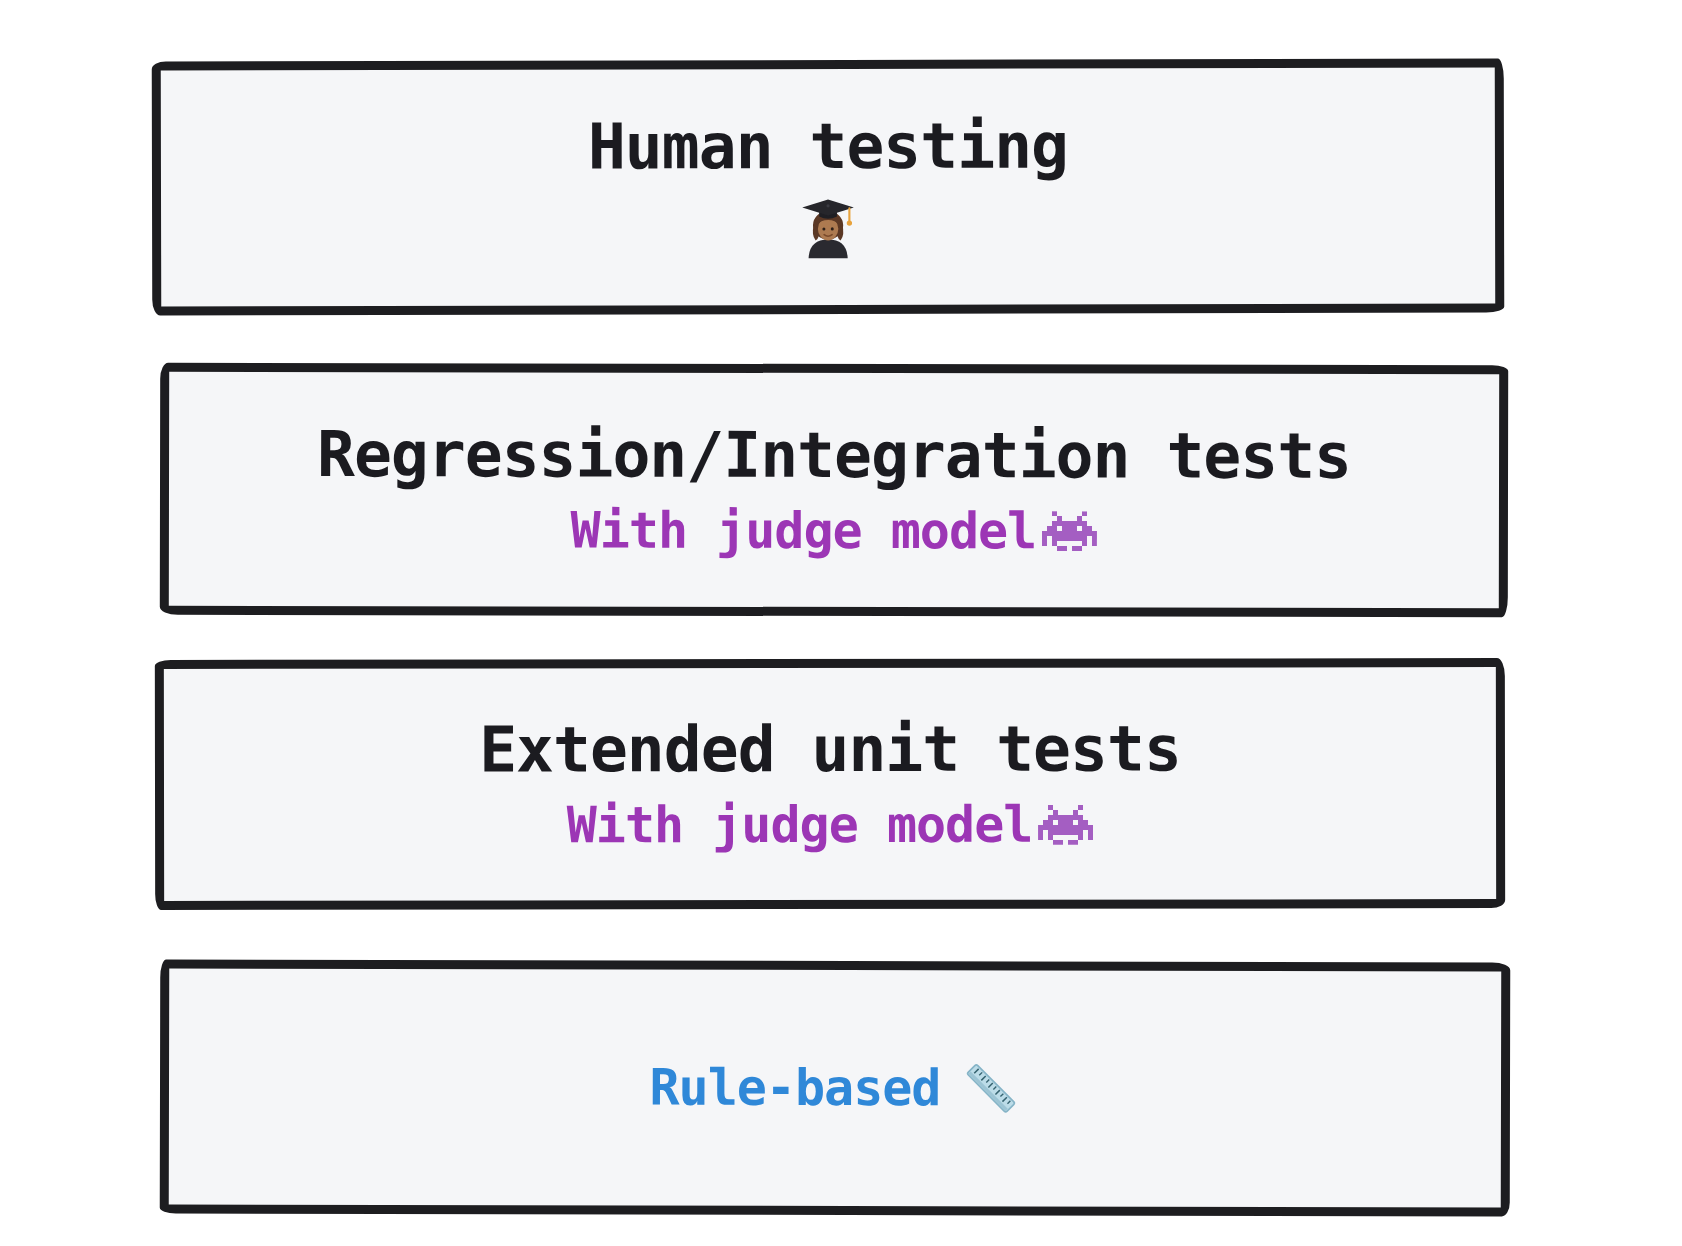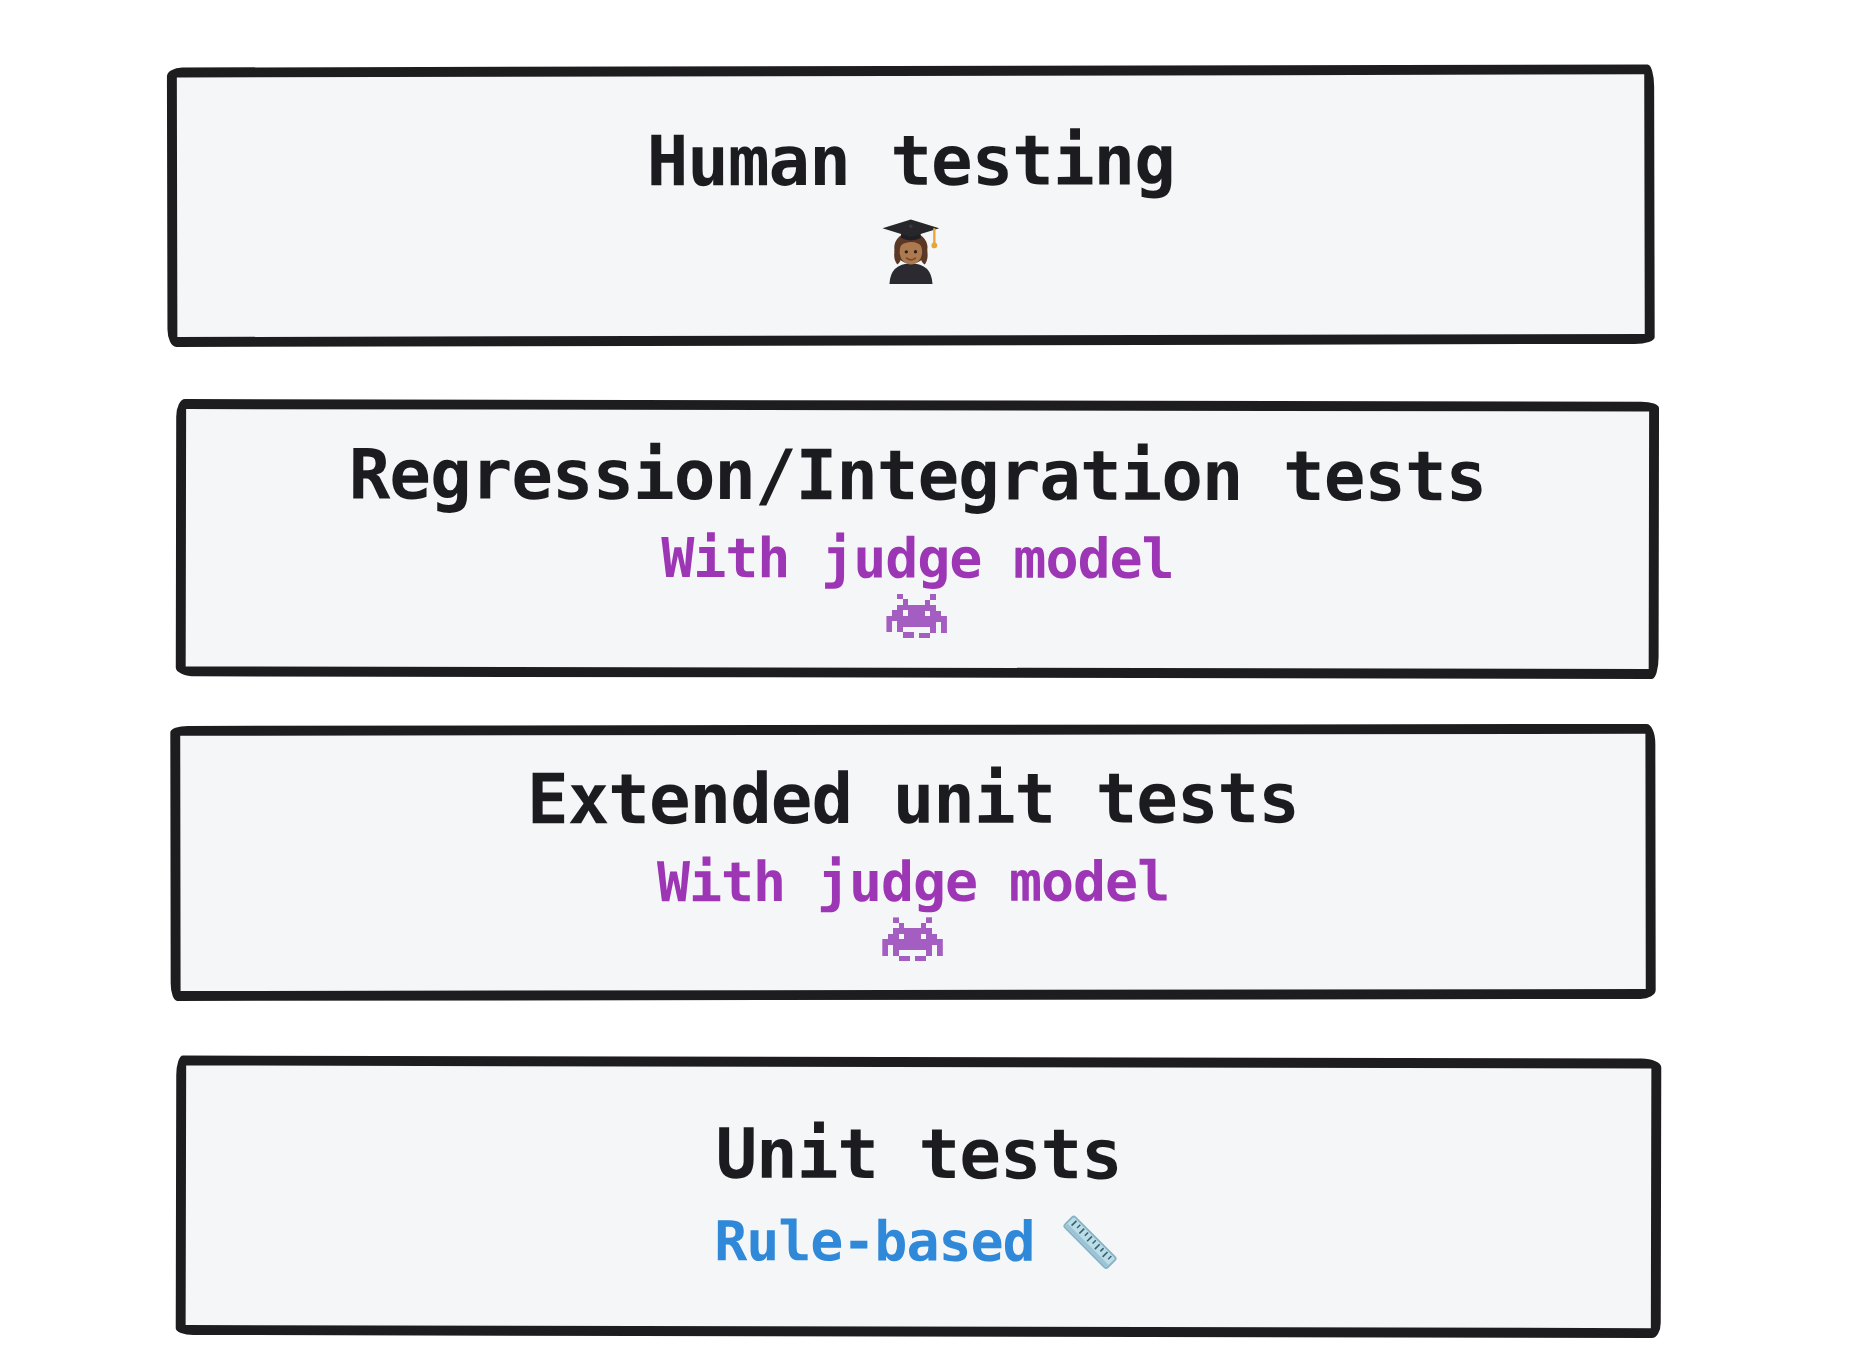--- a/index.html
+++ b/index.html
@@ -47,21 +47,21 @@
   .level-subtitle {
     display: flex;
     align-items: center;
     gap: 6px;
     font-size: 50px;
     font-weight: bold;
     letter-spacing: -1px;
     white-space: nowrap;
     line-height: 1.05;
   }
-  .level-subtitle.judge { color: var(--judge-accent, #9c36b5); flex-direction: column; }
+  .level-subtitle.judge { color: var(--judge-accent, #9c36b5); }
   .level-subtitle.rule  { color: var(--rule-accent, #2f88d8); text-align: center; }
   .level-subtitle.rule .icon-wrap { margin-left: 14px; }
 
   .icon-wrap {
     display: inline-flex;
     align-items: center;
     justify-content: center;
   }
   .pixel { shape-rendering: crispEdges; }
 </style>
@@ -151,21 +151,20 @@
             <rect x="8" y="6" width="1" height="1"></rect>
             <rect x="10" y="6" width="1" height="1"></rect>
           <rect x="3" y="7" width="2" height="1"></rect>
             <rect x="6" y="7" width="2" height="1"></rect>
         </svg>
       </span>
     </div>
   </div>
 
   <div class="level-box b4">
-    <div class="level-title">Unit tests</div>
     <div class="level-subtitle rule">
       <span>Rule-based</span>
       <span class="icon-wrap">
         <svg width="60" height="60" viewBox="0 0 72 72" aria-hidden="true">
           <g transform="rotate(45 36 36)">
             <rect x="3" y="28" width="66" height="16" rx="2.5" fill="#bcdce8" stroke="#86b4c7" stroke-width="2"></rect>
             <rect x="4.5" y="39" width="63" height="4" fill="#9cc4d4"></rect>
             <line x1="9" y1="30" x2="9" y2="37.5" stroke="#35626f" stroke-width="1.8"></line>
             <line x1="15" y1="30" x2="15" y2="35" stroke="#35626f" stroke-width="1.6"></line>
             <line x1="21" y1="30" x2="21" y2="37.5" stroke="#35626f" stroke-width="1.8"></line>

